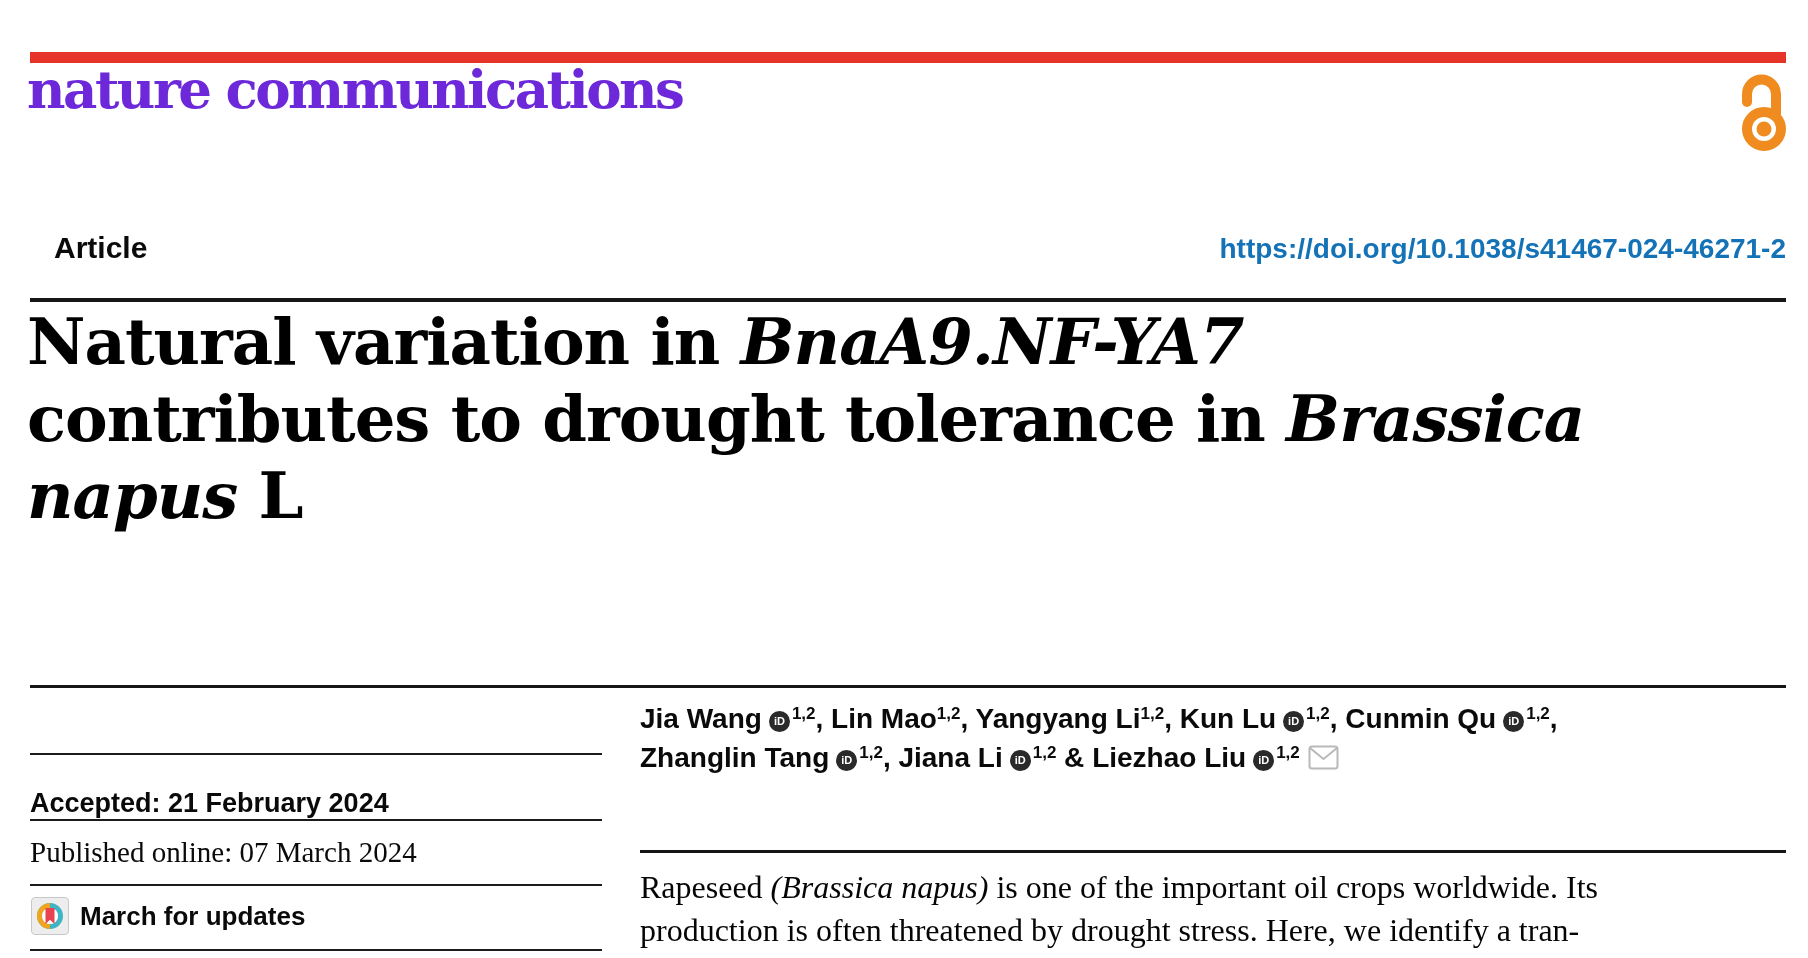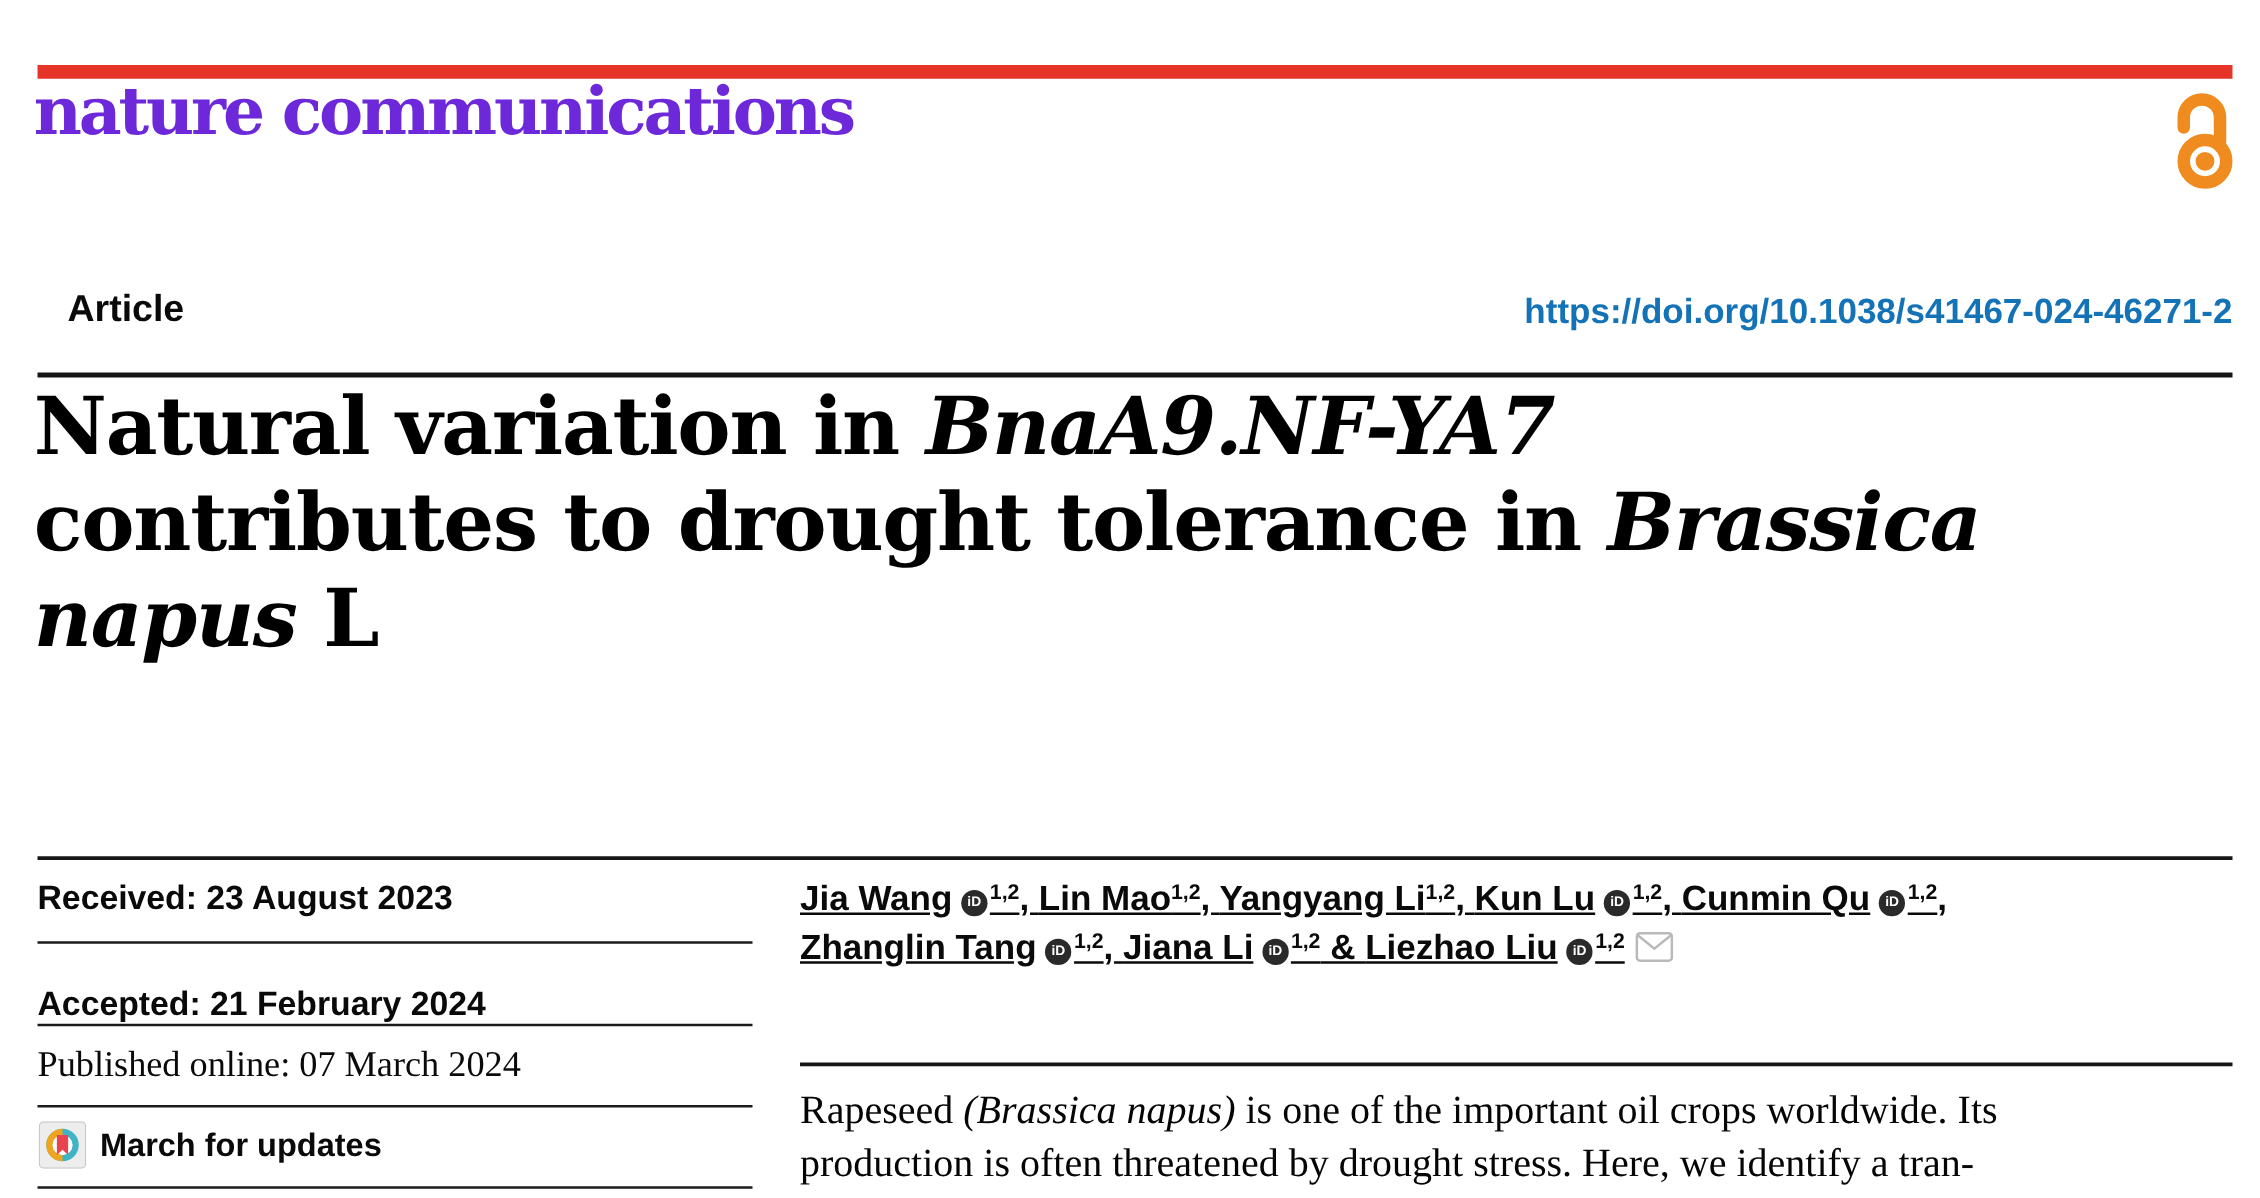--- a/index.html
+++ b/index.html
@@ -16,21 +16,21 @@
   .rule{background:#161616;}
   .rule-thick{left:30px;width:1756px;height:4px;}
   .title{left:27px;top:303px;width:1762px;font-family:"DejaVu Serif",serif;font-weight:bold;
         font-size:64px;line-height:77px;letter-spacing:-1px;color:#000000;}
   .it{font-style:italic;}
   .side-text{left:30px;font-size:27px;font-weight:bold;white-space:nowrap;}
   .side-serif{left:30px;font-size:29px;font-weight:normal;font-family:"Liberation Serif",serif;white-space:nowrap;}
   .side-rule{left:30px;width:572px;height:2px;background:#1b1b1b;}
   .check-row{left:31px;top:897px;display:flex;align-items:center;gap:11px;}
   .check-label{font-size:26px;font-weight:bold;}
-  .authors{left:640px;top:699px;width:1150px;font-size:28px;font-weight:bold;line-height:39px;text-decoration:underline;}
+  .authors{left:640px;top:699px;width:1150px;font-size:28px;font-weight:bold;line-height:39px;}
   .authors sup{font-size:17px;line-height:0;vertical-align:9px;}
   .orcid{display:inline-block;width:21px;height:21px;border-radius:50%;background:#2a2a2a;
         color:#fff;font-size:11px;font-weight:bold;text-align:center;line-height:21px;
         margin:0 2px 0 7px;vertical-align:3px;}
   .sep{font-weight:bold;}
   .envelope{display:inline-block;margin-left:8px;vertical-align:-3px;}
   .abstract-rule{left:640px;top:850px;width:1146px;height:3px;background:#161616;}
   .abstract{left:640px;top:866px;width:1155px;font-family:"Liberation Serif",serif;
         font-size:32px;line-height:43px;color:#050505;}
 </style>
@@ -52,21 +52,20 @@
   <div class="abs article-label">Article</div>
 
   <a class="abs doi-link">https://doi.org/10.1038/s41467-024-46271-2</a>
 
   <div class="abs rule rule-thick" style="top:298px;"></div>
 
   <div class="abs title"><span>Natural variation in </span><span class="it">BnaA9.NF-YA7</span><br><span>contributes to drought tolerance in </span><span class="it">Brassica</span><br><span class="it">napus</span><span> L</span></div>
 
   <div class="abs rule" style="left:30px;top:685px;width:1756px;height:3px;"></div>
 
-  <div class="abs side-text" style="top:703px;">Received: 23 August 2023</div>
   <div class="abs side-rule" style="top:753px;"></div>
 
   <div class="abs side-text" style="top:768px;margin-top:20px;">Accepted: 21 February 2024</div>
   <div class="abs side-rule" style="top:819px;"></div>
 
   <div class="abs side-serif" style="top:836px;">Published online: 07 March 2024</div>
   <div class="abs side-rule" style="top:884px;"></div>
 
   <div class="abs check-row">
     <svg width="38" height="38" viewBox="0 0 38 38">

